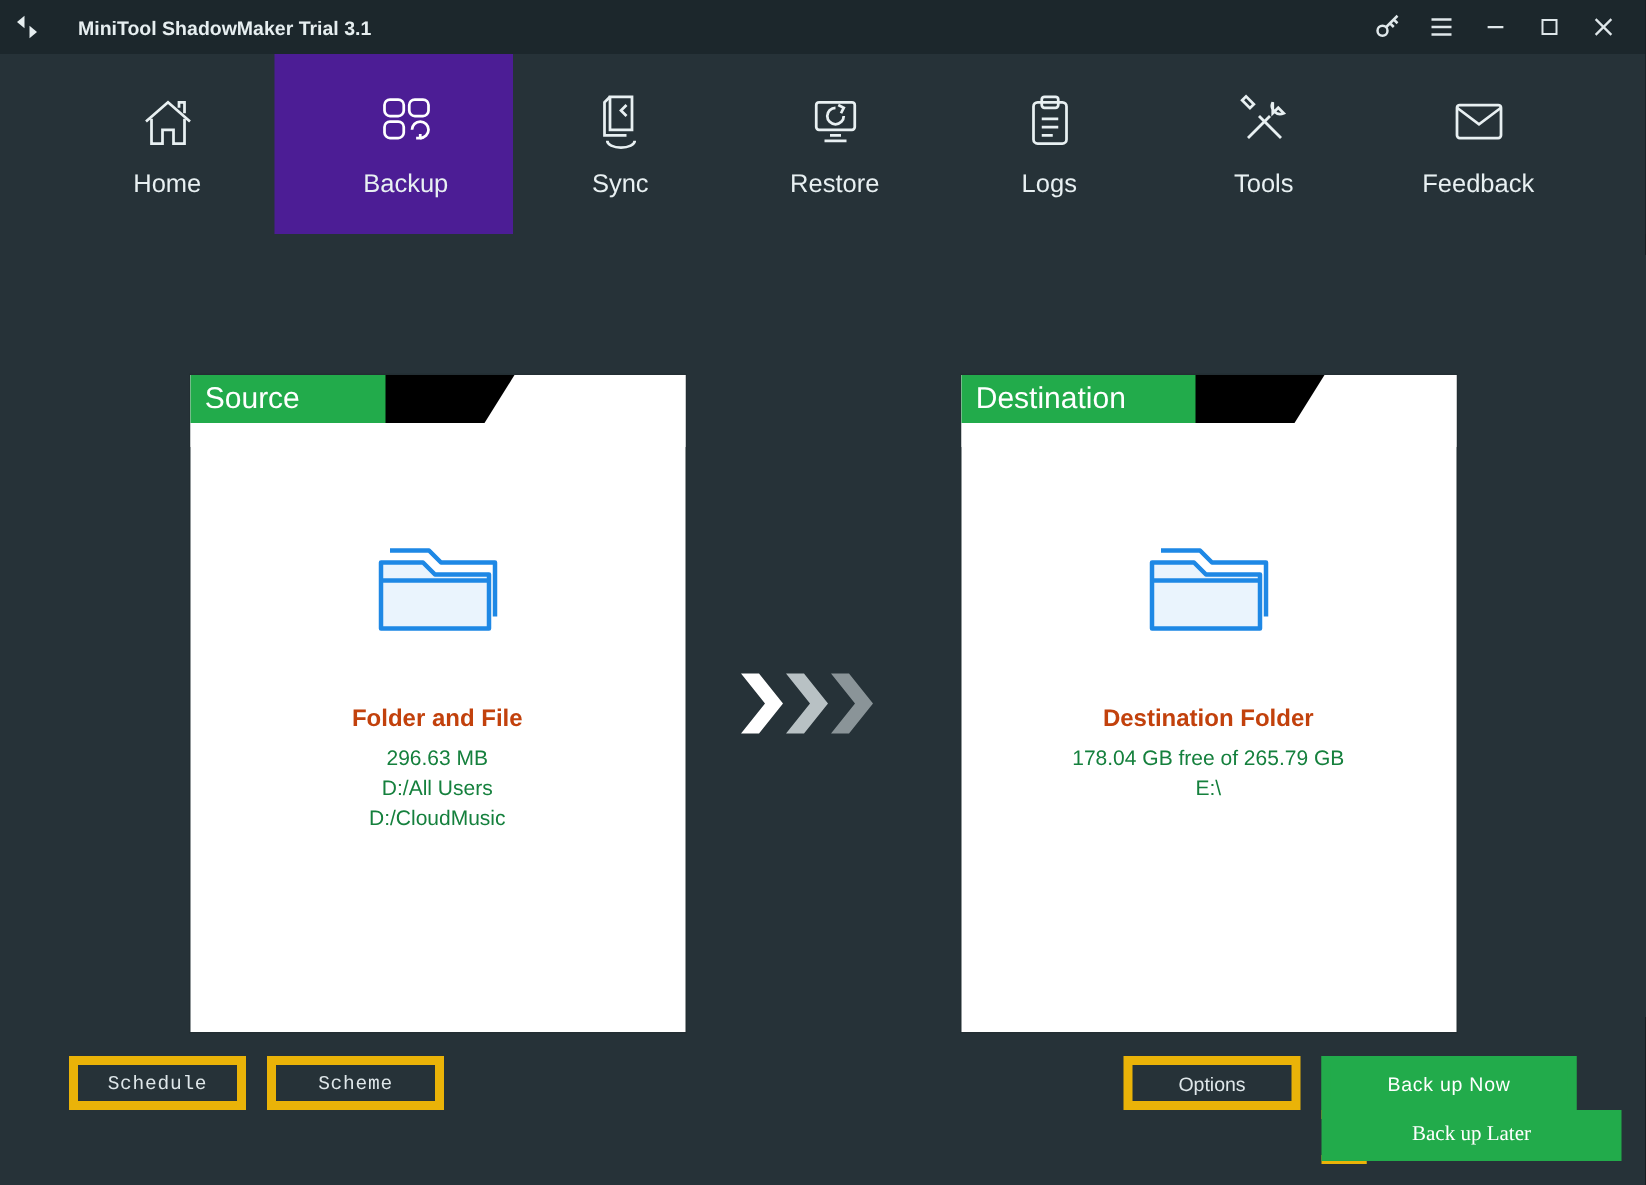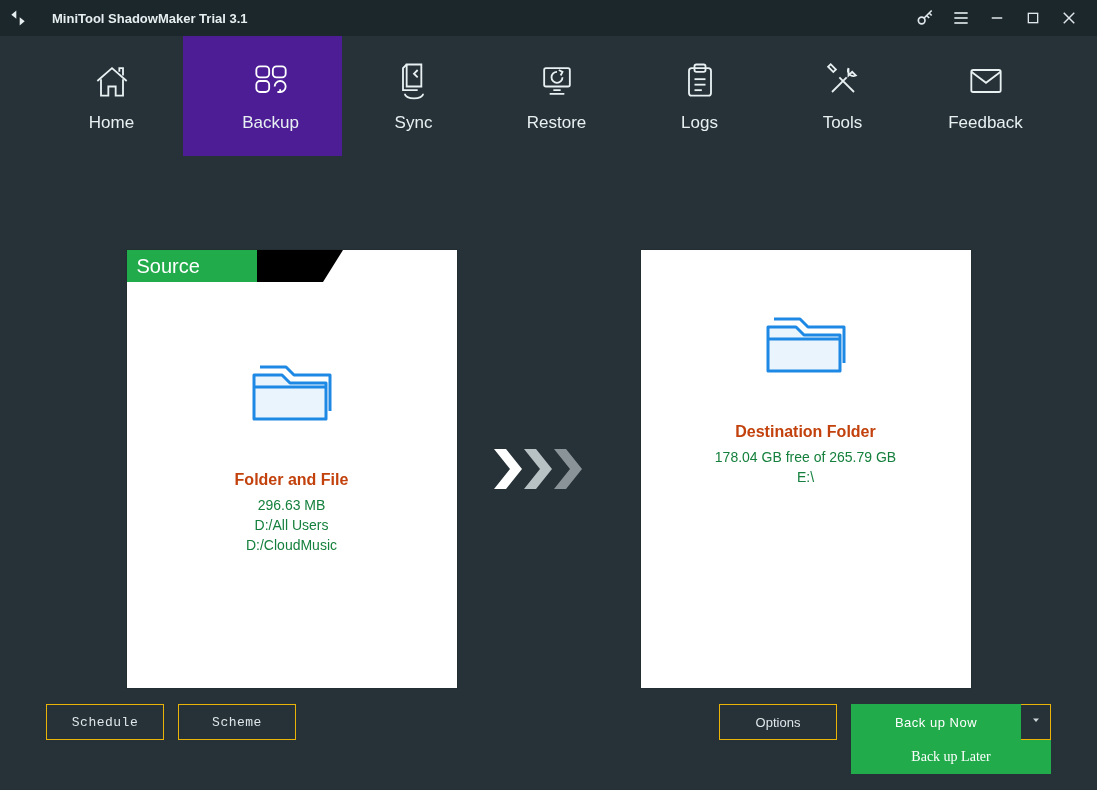--- a/index.html
+++ b/index.html
@@ -42,28 +42,28 @@
   .folder-icon { margin-top: 55px; width:100px; height:80px; color:#1e88e5; }
   .card h3 { margin-top: 38px; font-size: 16px; font-weight:700; color:#c2410c; }
   .card .line { margin-top: 8px; font-size: 14px; color:#15803d; text-align:center; }
   .card .line.sub { margin-top: 4px; }
 
   .arrows { width: 120px; height: 438px; display:flex; align-items:center; justify-content:center; }
   .arrows svg { display:block; }
 
   
   .footer { height: 102px; display:flex; align-items:flex-start; padding: 16px 46px 0 46px; gap: 14px; }
-  .btn { height: 36px; background:#263238; border:1px solid #eab308; color:#dfe7ea; font-size:13px; display:flex; align-items:center; justify-content:center; cursor:pointer; letter-spacing: .5px; font-family: "Courier New", monospace; }
+  .btn { height: 36px; background:#263238; border:6px solid #eab308; color:#dfe7ea; font-size:13px; display:flex; align-items:center; justify-content:center; cursor:pointer; letter-spacing: .5px; font-family: "Courier New", monospace; }
   .btn.reg { font-family: "Segoe UI", Arial, sans-serif; letter-spacing: 0; }
   .btn.schedule { width: 118px; }
   .btn.scheme { width: 118px; }
   .spacer { flex:1 1 auto; }
   .btn.options { width: 118px; }
 
-  .primary-wrap { position:relative; }
+  .primary-wrap { position:relative;flex-direction:column; }
   .btn.primary { width: 170px; background:#22ab4b; border-color:#22ab4b; color:#fff; font-family:"Segoe UI",Arial,sans-serif; }
   .btn.dropdown { width: 30px; border-left: none; }
   .btn.dropdown .caret { color:#cfd7da; }
   .menu { position:absolute; left:0; top:36px; width:200px; background:#22ab4b; color:#fff; height:34px; display:flex; align-items:center; justify-content:center; font-size:14px; cursor:pointer; font-family:Liberation Serif, serif; }
 
 </style>
 </head>
 <body>
 
 <div class="app">
@@ -220,20 +220,25 @@
 
       <div class="arrows">
         <svg width="110" height="44" viewBox="0 0 110 44">
           <polygon points="0,2 16,22 0,42 12,42 28,22 12,2" fill="#ffffff"></polygon>
           <polygon points="30,2 46,22 30,42 42,42 58,22 42,2" fill="#b8c1c4"></polygon>
           <polygon points="60,2 76,22 60,42 72,42 88,22 72,2" fill="#8a9498"></polygon>
         </svg>
       </div>
 
       <div class="card dst">
+        <div class="card-header">
+          <div class="slant slant2"></div>
+          <div class="slant slant1"></div>
+          <div class="tab">Destination</div>
+        </div>
         <div class="folder-icon">
           <svg width="100" height="80" viewBox="0 0 100 80" fill="none" stroke="#1e88e5" stroke-width="3" stroke-linejoin="round">
             <path d="M12 22 H40 L48 30 H84 V66 H12 Z" fill="#eaf4fd"></path>
             <path d="M18 14 H44 L52 22 H88 V58" fill="none"></path>
             <path d="M12 34 H84"></path>
           </svg>
         </div>
         <h3>Destination Folder</h3>
         <div class="line">178.04 GB free of 265.79 GB</div>
         <div class="line sub">E:\</div>

